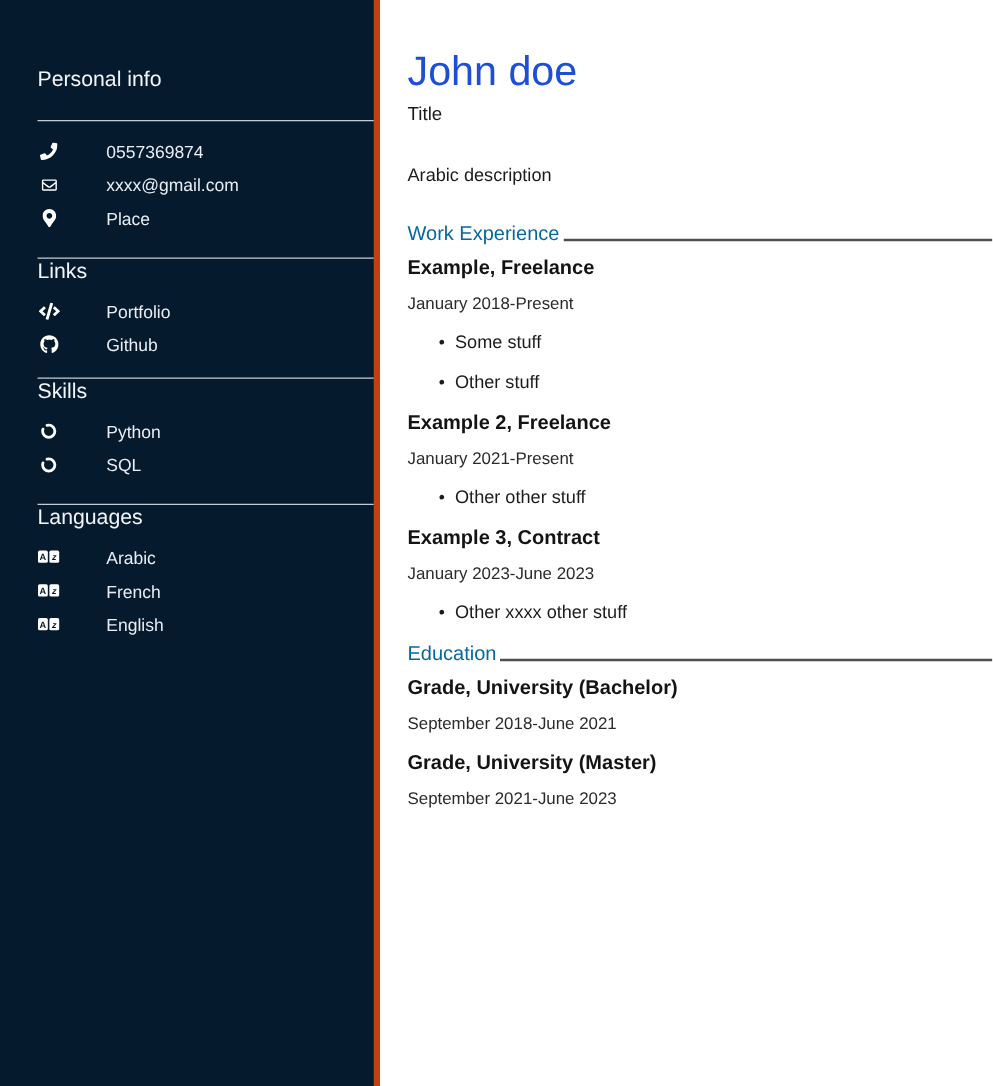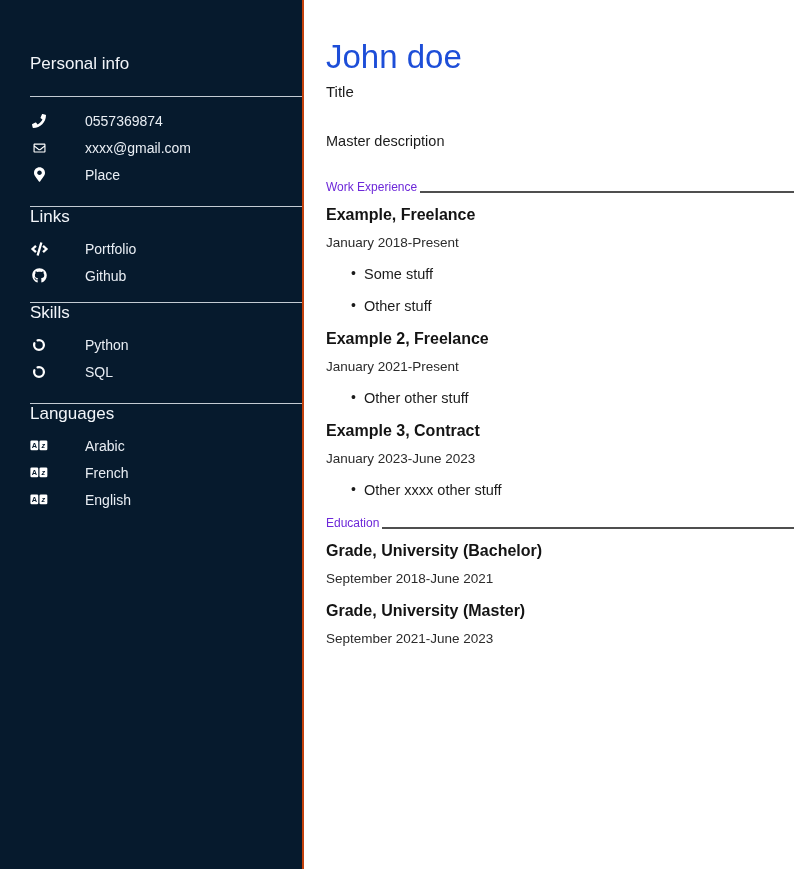--- a/index.html
+++ b/index.html
@@ -5,21 +5,21 @@
   * { margin:0; padding:0; box-sizing:border-box; }
   html,body { width:794px; height:869px; background:#fff; }
   body { font-family:"Liberation Sans", sans-serif; }
   .page { position:relative; width:794px; height:869px; display:flex; background:#fff; overflow:hidden; }
 
   
   .sidebar {
     width:304px; min-width:304px; height:100%;
     background:#061a2d; color:#edf1f6;
     padding:54px 0 0 30px;
-    border-right:2px solid #c2410c;
+    border-right:5px solid #c2410c;
   }
   .side-heading { font-size:17px; font-weight:400; line-height:20px; color:#f2f5f9; }
   .side-heading.first { margin-bottom:22px; }
   hr.sep { border:0; border-top:1px solid #c3cbd3; height:0; margin:0; }
   .sep.after-contact { margin-top:18px; }
   .sep.after-links   { margin-top:13px; }
   .sep.after-skills  { margin-top:18px; }
   .side-group { }
   .side-group .side-heading { margin-bottom:8px; }
   .contact-block { margin-top:10px; }
@@ -27,21 +27,21 @@
   .side-icon { width:18px; min-width:18px; display:flex; justify-content:center; align-items:center; margin-right:13px; }
   .side-icon svg { display:block; }
 
   
   .main { flex:1; padding:38px 0 0 22px; color:#1b1b1b; }
   h1.name { font-size:33px; font-weight:400; line-height:38px; color:#1d4ed8; }
   .subtitle { font-size:15px; line-height:18px; margin-top:7px; color:#1b1b1b; }
   .description { font-size:14.5px; line-height:17px; margin-top:32px; color:#1b1b1b; }
 
   .section-heading { display:flex; margin-top:28px; }
-  .section-heading .label { font-size:12px; font-weight:400; line-height:19px; color:#6d28d9; white-space:nowrap; }
+  .section-heading .label { font-size:16px; font-weight:400; line-height:19px; color:#0369a1; white-space:nowrap; }
   .section-heading .rule { flex:1; border-bottom:2px solid #4f4f4f; margin:0 0 4px 3px; align-self:flex-end; }
 
   h3.entry-title { font-size:16px; font-weight:700; line-height:17px; margin-top:9px; color:#141414; }
   h3.entry-title.gap { margin-top:16px; }
   .period { font-size:13.5px; line-height:14px; margin-top:13px; color:#2b2b2b; }
   ul.bullets { list-style:none; margin-top:17px; }
   ul.bullets li { position:relative; font-size:14.5px; line-height:15px; padding-left:38px; }
   ul.bullets li + li { margin-top:17px; }
   ul.bullets li::before { content:"•"; position:absolute; left:25px; top:-1px; font-size:14px; color:#1b1b1b; }
   .edu .period { margin-top:13px; }
@@ -166,21 +166,21 @@
         <span>English</span>
       </div>
     </div>
 
   </aside>
 
   <main class="main">
 
     <h1 class="name">John doe</h1>
     <div class="subtitle">Title</div>
-    <div class="description">Master description</div>
+    <div class="description">Arabic description</div>
 
     <div class="section-heading">
       <span class="label">Work Experience</span>
       <span class="rule"></span>
     </div>
 
     <div class="entry">
       <h3 class="entry-title">Example, Freelance</h3>
       <div class="period">January 2018-Present</div>
       <ul class="bullets">

